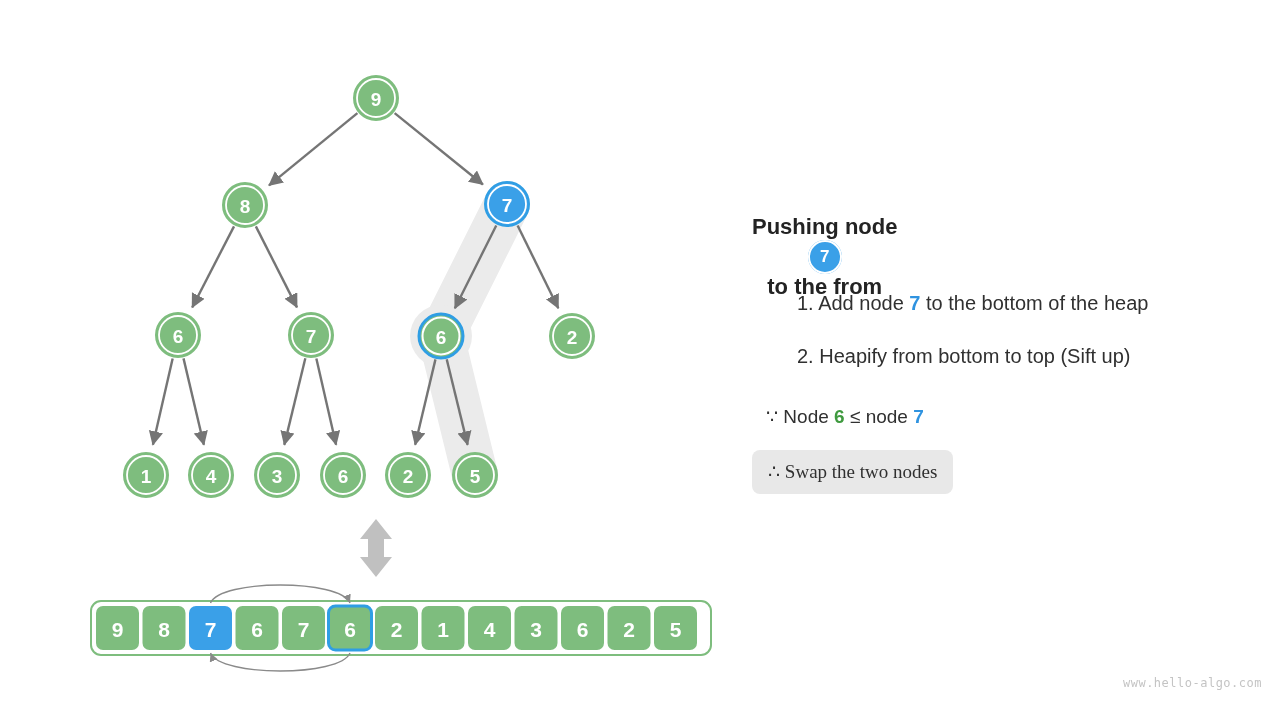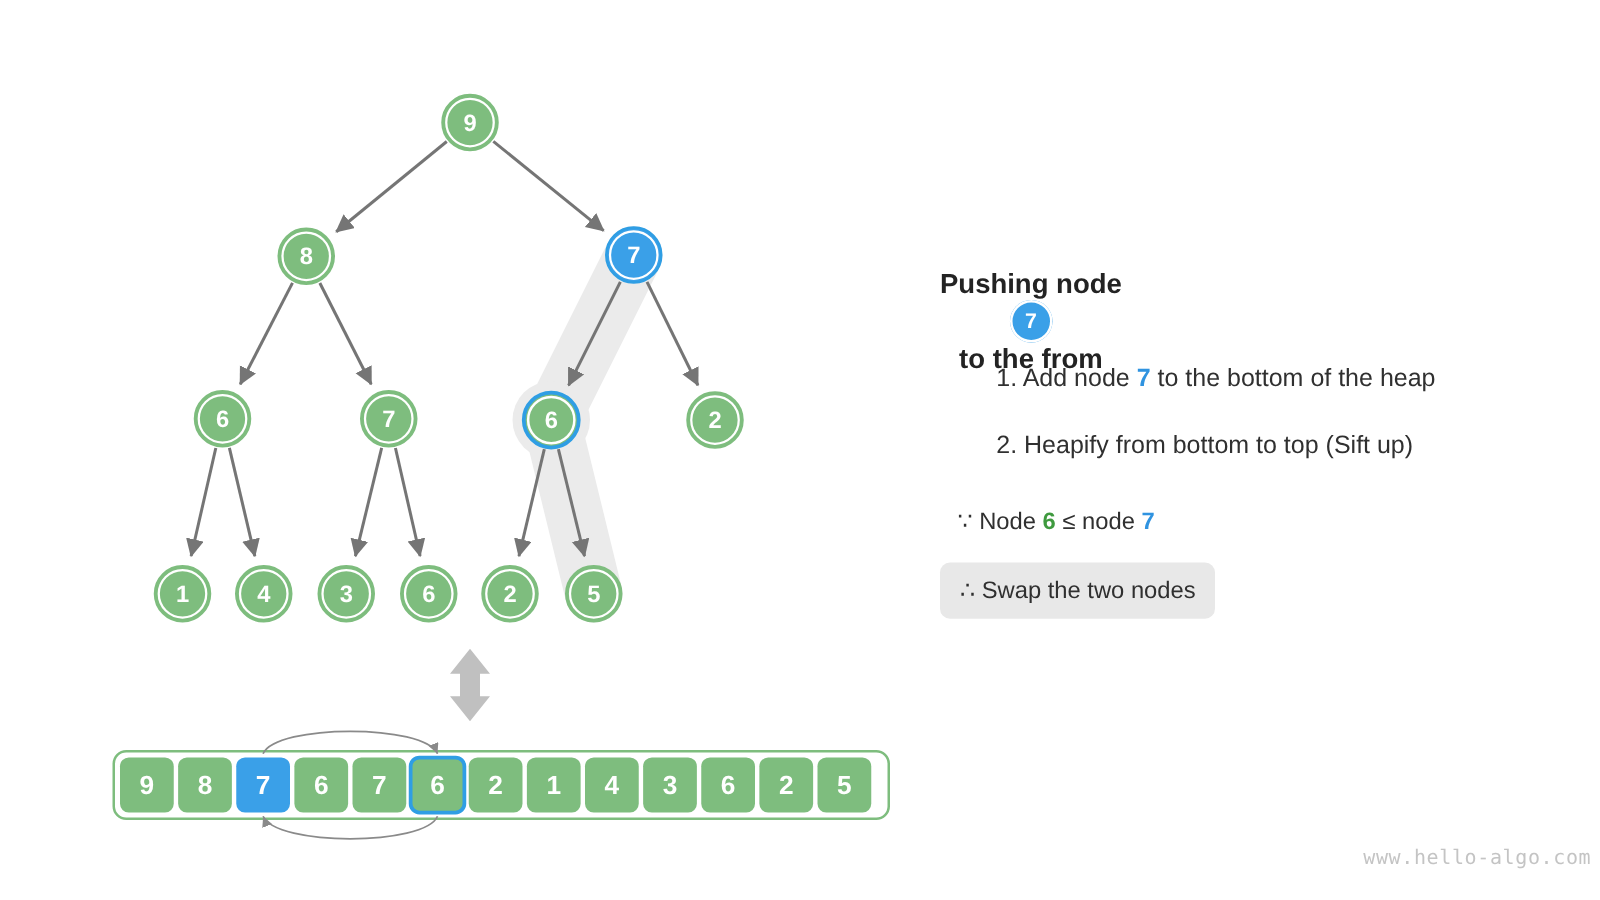--- a/index.html
+++ b/index.html
@@ -60,29 +60,30 @@
     font-size:19px;color:#303030;white-space:nowrap;
   }
   #reason-1{top:405px;}
 
   #reason-2{
     position:absolute;left:0px;top:450px;
     font-size:19px;color:#303030;white-space:nowrap;
     background:#e8e8e8;
     border-radius:8px;
     padding:10px 16px 11px 16px;
+    font-family:Liberation Serif, serif;
   }
 
   .num-blue{color:#2f93e0;font-weight:bold;}
   .num-green{color:#3f9a3f;font-weight:bold;}
 
   #watermark{
-    position:absolute;right:7px;top:676px;
+    position:absolute;right:18px;top:676px;
     font-family:"DejaVu Sans Mono", monospace;
-    font-size:16px;color:#c4c4c4;letter-spacing:0.5px;
+    font-size:12px;color:#c4c4c4;letter-spacing:0.5px;
   }
 </style>
 </head>
 <body>
 
 <div id="stage">
 
   <div id="diagram">
     <svg id="tree-svg" viewBox="0 0 740 720">
       <defs>

